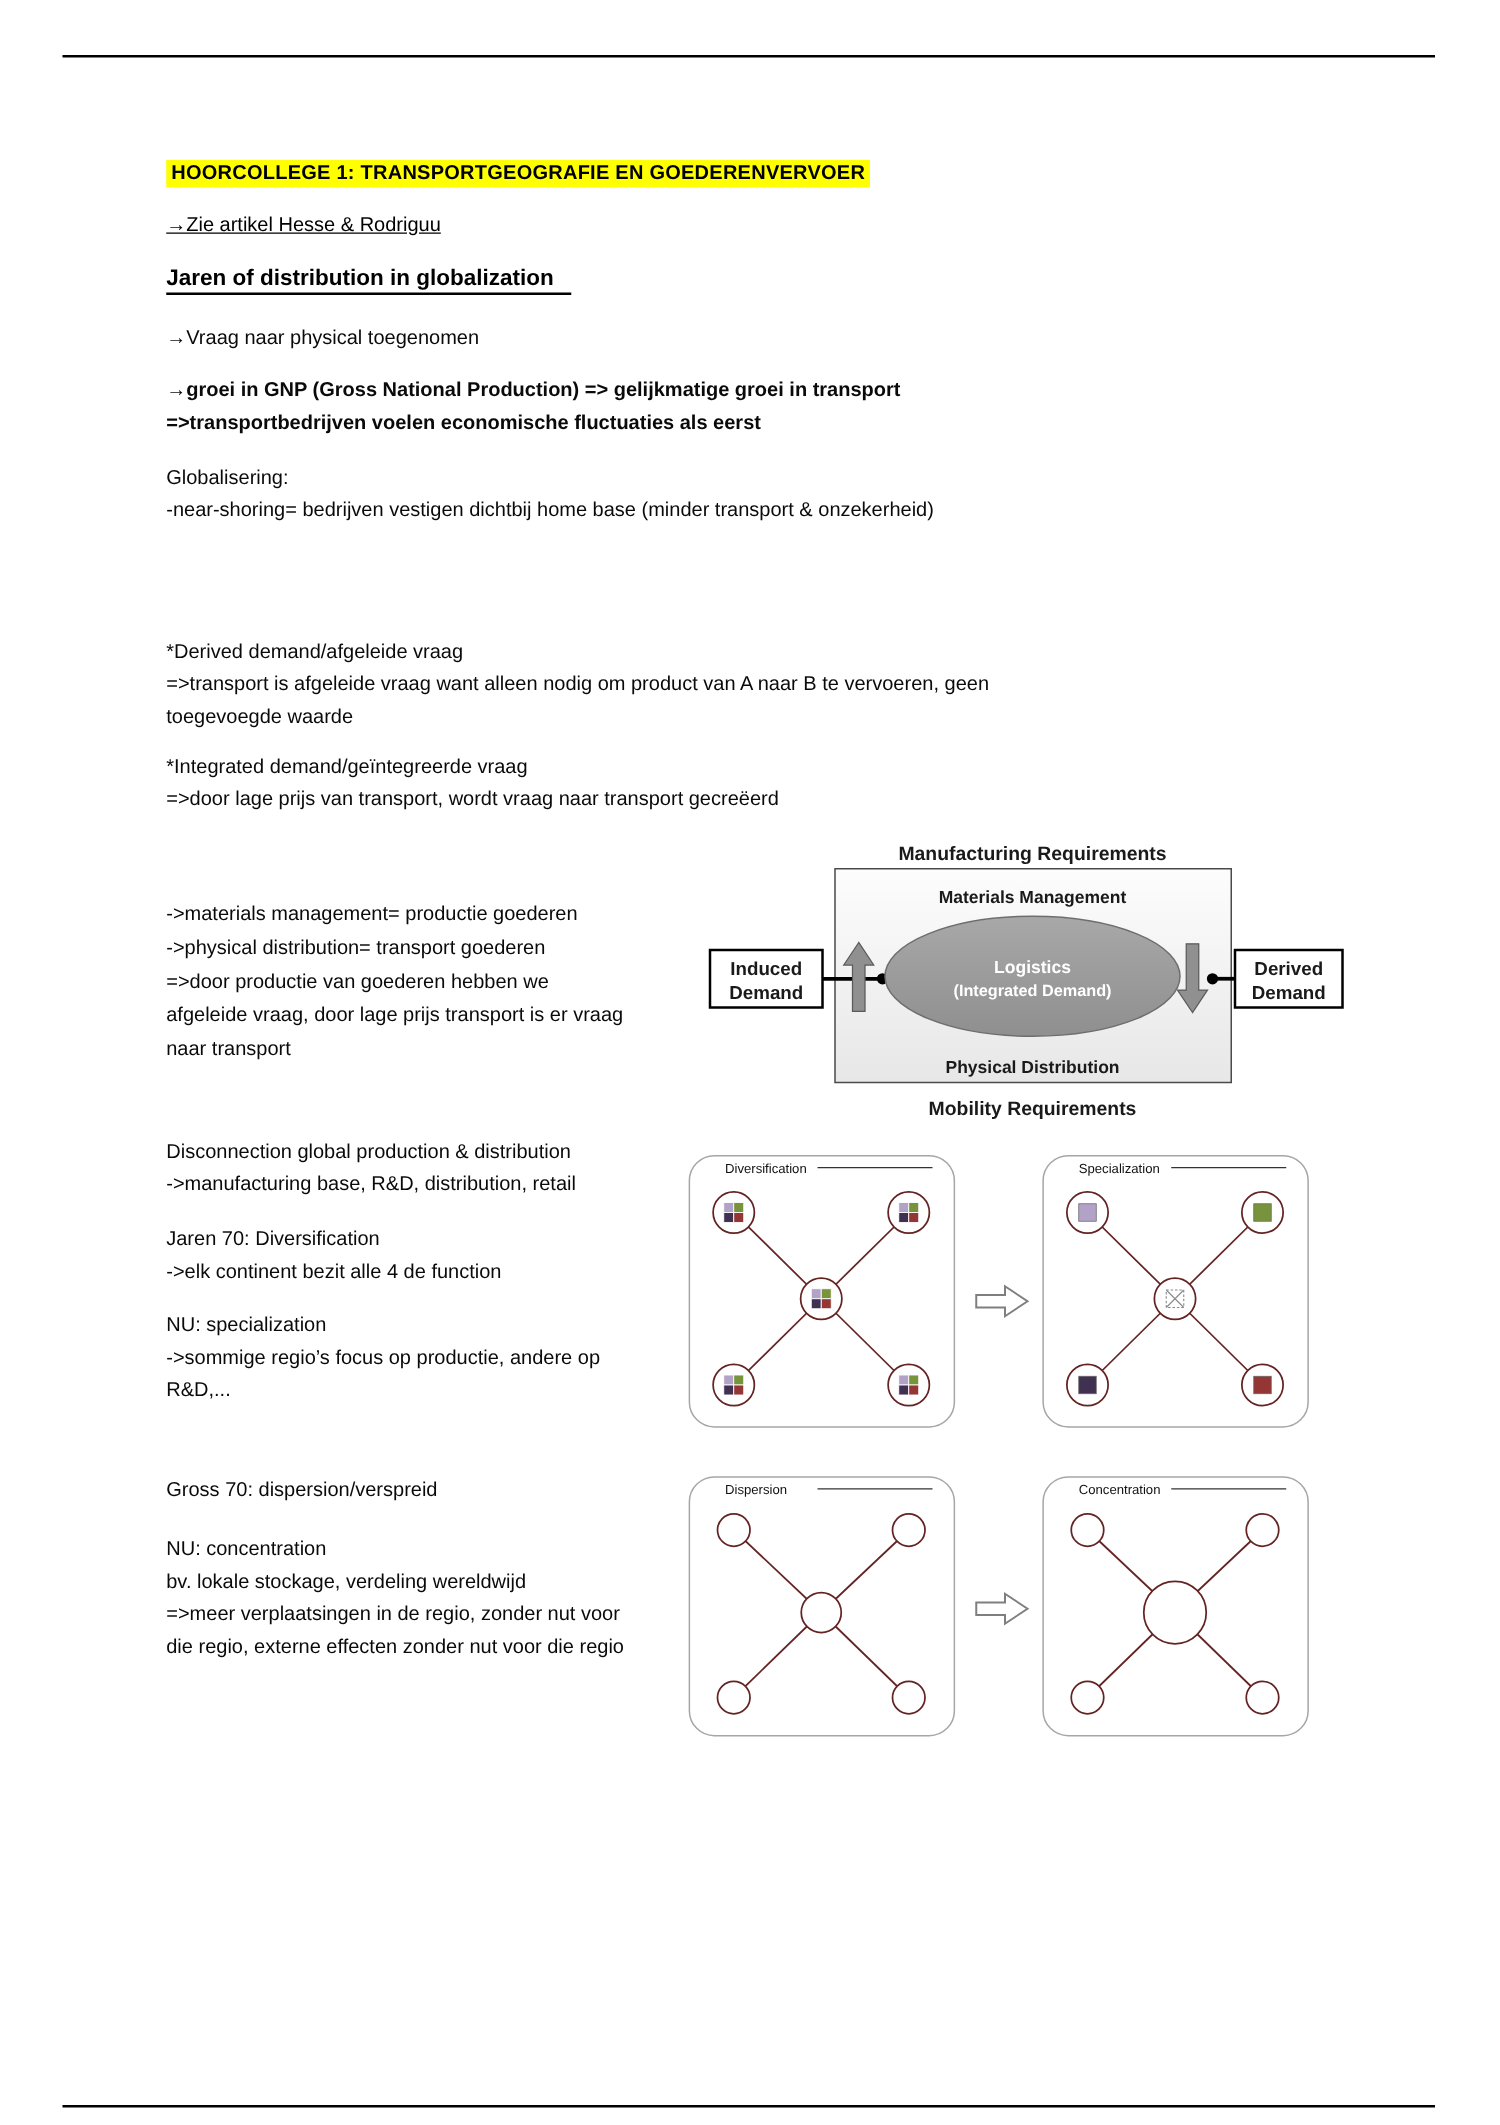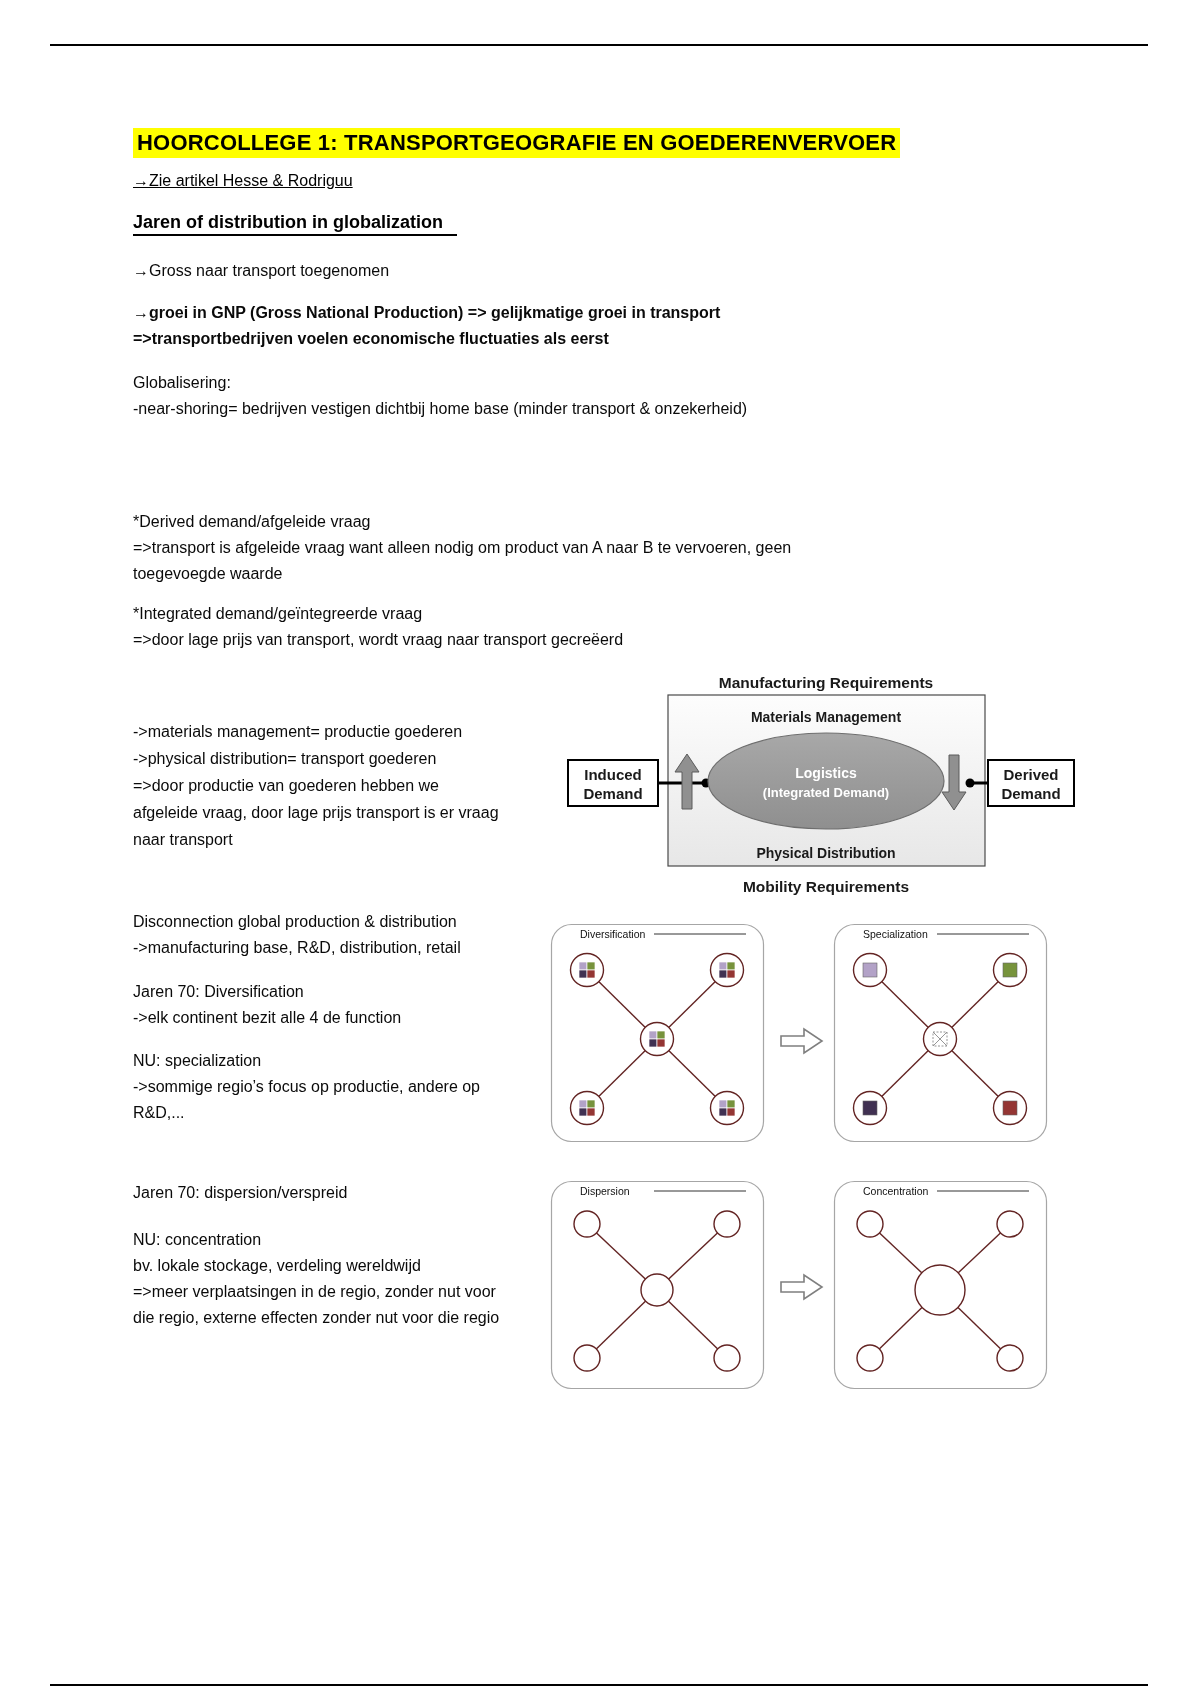--- a/index.html
+++ b/index.html
@@ -1,21 +1,21 @@
 <!DOCTYPE html>
 <html><head>
 <meta charset="utf-8">
 <style>
   * { margin:0; padding:0; box-sizing:border-box; }
   html,body { background:#ffffff; }
   body { font-family:"Liberation Sans", sans-serif; color:#000; }
   .page { position:relative; width:1200px; height:1700px; background:#ffffff; overflow:hidden; }
   .rule { position:absolute; left:50px; width:1098px; height:2px; background:#000000; }
   .abs { position:absolute; }
-  .doc-title { font-size:22px; font-weight:700; background:#ffff00; padding:2px 4px; display:inline-block; letter-spacing:0.2px; }
+  .doc-title { font-size:16px; font-weight:700; background:#ffff00; padding:2px 4px; display:inline-block; letter-spacing:0.2px; }
   .ref-line { font-size:16px; }
   .section-heading { font-size:18px; font-weight:700; display:inline-block; border-bottom:2px solid #000; padding-bottom:1px; padding-right:14px; }
   .body-text { font-size:16px; line-height:26px; white-space:pre; color:#0a0a0a; }
   svg text { font-family:"Liberation Sans", sans-serif; }
   .diag-label { font-weight:bold; fill:#1a1a1a; }
   .panel-title { font-size:10.5px; fill:#111; }
 </style>
 </head>
 <body>
 
@@ -27,21 +27,21 @@
   <div class="abs" style="left:133px; top:128px;">
     <span class="doc-title">HOORCOLLEGE 1: TRANSPORTGEOGRAFIE EN GOEDERENVERVOER</span>
   </div>
 
   <div class="abs ref-line" style="left:133px; top:172px;text-decoration:underline;">→Zie artikel Hesse &amp; Rodriguu</div>
 
   <div class="abs" style="left:133px; top:212px;">
     <span class="section-heading">Jaren of distribution in globalization</span>
   </div>
 
-  <div class="abs body-text" style="left:133px; top:258px;">→Gross naar transport toegenomen</div>
+  <div class="abs body-text" style="left:133px; top:258px;">→Vraag naar physical toegenomen</div>
   <div class="abs body-text" style="left:133px; top:300px;font-weight:bold;">→groei in GNP (Gross National Production) =&gt; gelijkmatige groei in transport
 =&gt;transportbedrijven voelen economische fluctuaties als eerst</div>
   <div class="abs body-text" style="left:133px; top:370px;">Globalisering:
 -near-shoring= bedrijven vestigen dichtbij home base (minder transport &amp; onzekerheid)</div>
   <div class="abs body-text" style="left:133px; top:509px;">*Derived demand/afgeleide vraag
 =&gt;transport is afgeleide vraag want alleen nodig om product van A naar B te vervoeren, geen
 toegevoegde waarde</div>
   <div class="abs body-text" style="left:133px; top:601px;">*Integrated demand/geïntegreerde vraag
 =&gt;door lage prijs van transport, wordt vraag naar transport gecreëerd</div>
 
@@ -184,21 +184,21 @@
     <g transform="translate(37,185)">
       <circle r="16.5" fill="#ffffff" stroke="#632423" stroke-width="1.4"></circle>
       <rect x="-7" y="-7" width="14" height="14" stroke="#666" stroke-width="0.6" fill="#403152"></rect>
     </g>
     <g transform="translate(177,185)">
       <circle r="16.5" fill="#ffffff" stroke="#632423" stroke-width="1.4"></circle>
       <rect x="-7" y="-7" width="14" height="14" stroke="#666" stroke-width="0.6" fill="#943634"></rect>
     </g>
   </svg>
 
-  <div class="abs body-text" style="left:133px; top:1180px;">Jaren 70: dispersion/verspreid</div>
+  <div class="abs body-text" style="left:133px; top:1180px;">Gross 70: dispersion/verspreid</div>
   <div class="abs body-text" style="left:133px; top:1227px;">NU: concentration
 bv. lokale stockage, verdeling wereldwijd
 =&gt;meer verplaatsingen in de regio, zonder nut voor
 die regio, externe effecten zonder nut voor die regio</div>
 
   <svg class="abs" style="left:550px; top:1180px;" width="215" height="210" viewBox="0 0 215 210">
     <rect x="1.5" y="1.5" width="212" height="207" rx="20" fill="#ffffff" stroke="#a6a6a6" stroke-width="1.2"></rect>
     <text x="30" y="15" class="panel-title">Dispersion</text>
     <line x1="104" y1="11" x2="196" y2="11" stroke="#333" stroke-width="1"></line>
     <g stroke="#632423" stroke-width="1.4">

